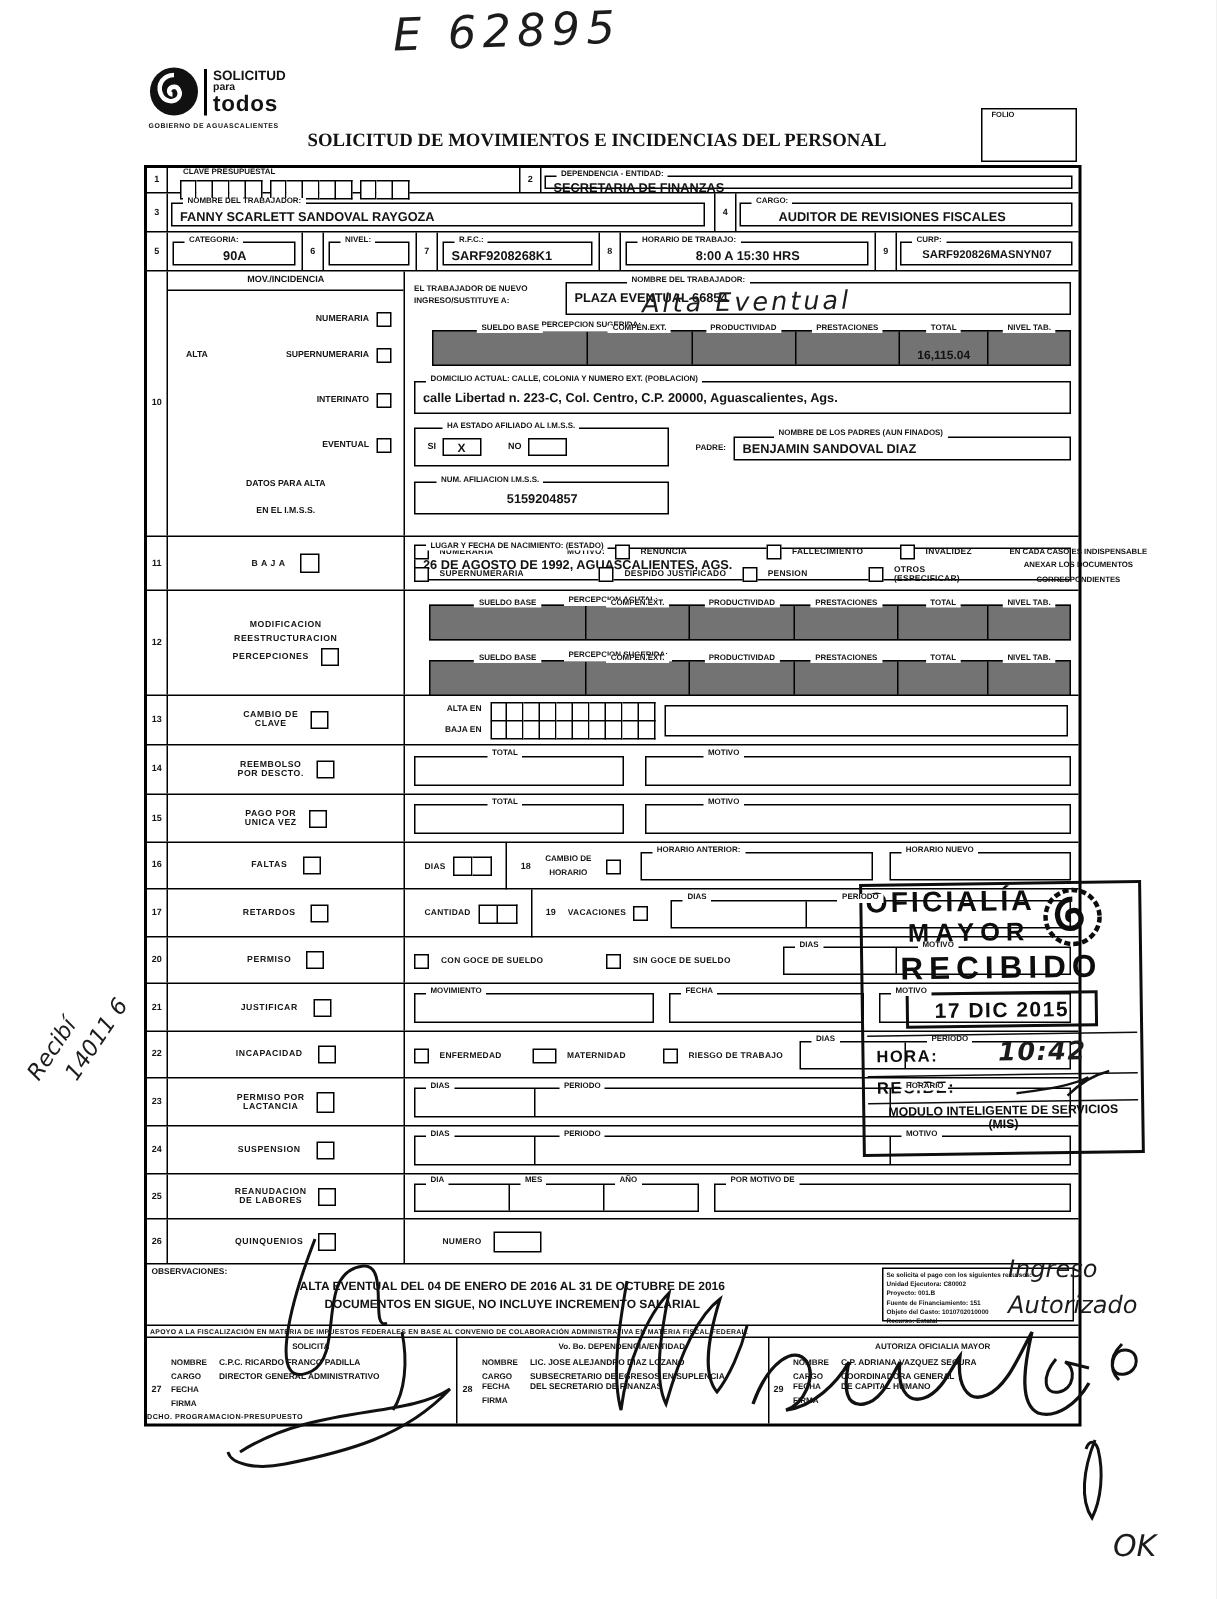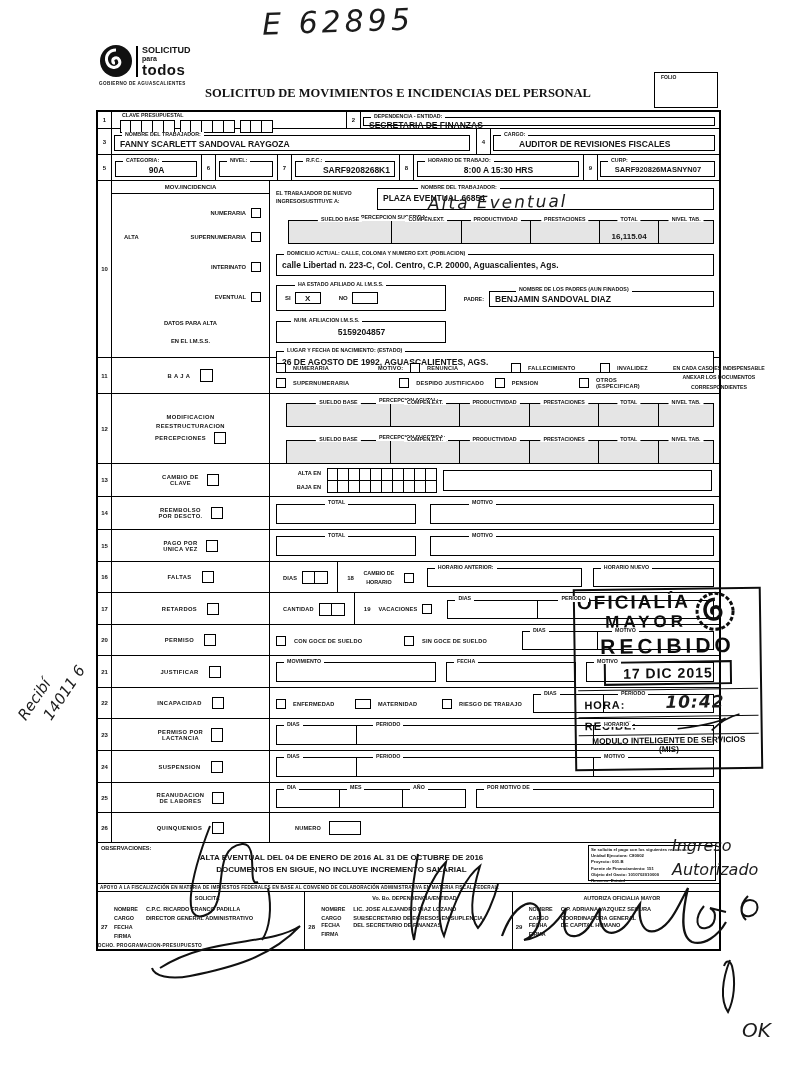--- a/index.html
+++ b/index.html
@@ -41,21 +41,21 @@
   .olabel { font-size:5.6px; font-weight:bold; margin-left:3px; letter-spacing:0.2px; }
   .seclabel { font-size:5.8px; font-weight:bold; letter-spacing:0.4px; text-align:center; }
 
   
   .grid { display:flex; align-items:center; }
   .gcell { width:11px; height:13px; border:1.1px solid #000; border-left:none; background:#fff; }
   .gcell.first { border-left:1.1px solid #000; }
   .ggap { width:5px; }
 
   
-  .ptable { display:flex; border:1.3px solid #000; height:24px; position:relative; background:#e5e5e5; }
+  .ptable { display:flex; border:1.3px solid #000; height:24px; position:relative; background:#737373; }
   .pc { position:relative; border-right:1.2px solid #000; display:flex; align-items:flex-end; justify-content:center; }
   .pc:last-child { border-right:none; }
   .pc .flabel { left:50%; transform:translateX(-50%); }
   .pval { font-size:8px; font-weight:bold; padding-bottom:2px; }
 
   
   .s10-left { display:flex; flex-direction:column; font-size:5.8px; font-weight:bold; }
   .s10-head { border-bottom:1.2px solid #000; text-align:center; padding:3px 0; font-size:6px; }
   .s10-item { display:flex; align-items:center; justify-content:flex-end; padding:0 8px 0 0; gap:5px; }
   .s10-item .t { text-align:right; }
@@ -180,21 +180,21 @@
       <div style="width:62px;border-right:1.2px solid #000;position:relative;">
         <div class="fbox" style="position:absolute;left:3px;right:4px;top:6px;bottom:3px;">
           <span class="flabel">NIVEL:</span>
           <div class="fval"></div>
         </div>
       </div>
       <div class="ncell">7</div>
       <div style="width:108px;border-right:1.2px solid #000;position:relative;">
         <div class="fbox" style="position:absolute;left:3px;right:4px;top:6px;bottom:3px;">
           <span class="flabel">R.F.C.:</span>
-          <div class="fval" style="padding-top:3px;text-align:right;">SARF9208268K1</div>
+          <div class="fval" style="padding-top:3px;text-align:left;">SARF9208268K1</div>
         </div>
       </div>
       <div class="ncell">8</div>
       <div style="width:170px;border-right:1.2px solid #000;position:relative;">
         <div class="fbox" style="position:absolute;left:3px;right:4px;top:6px;bottom:3px;">
           <span class="flabel">HORARIO DE TRABAJO:</span>
           <div class="fval" style="padding-top:3px;text-align:center;">8:00 A 15:30 HRS</div>
         </div>
       </div>
       <div class="ncell">9</div>
@@ -299,21 +299,21 @@
               <div style="display:flex;align-items:center;gap:5px;margin-top:6px;">
                 <span style="font-size:5.4px;font-weight:bold;width:28px;text-align:right;">PADRE:</span>
                 <div class="fbox" style="flex:1;height:16px;">
                     <div class="fval" style="padding-top:2px;">BENJAMIN SANDOVAL DIAZ</div>
                   </div>
               </div>
             </div>
           </div>
         </div>
 
-        <div class="fbox" style="height:22px;margin-top:8px;">
+        <div class="fbox" style="height:22px;margin-top:22px;">
           <span class="flabel">LUGAR Y FECHA DE NACIMIENTO: (ESTADO)</span>
           <div class="fval" style="padding-top:5px;">26 DE AGOSTO DE 1992, AGUASCALIENTES, AGS.</div>
         </div>
       </div>
     </div>
 
     <div class="row" style="height:36px;">
       <div class="ncell">11</div>
       <div class="scell" style="display:flex;align-items:center;justify-content:center;gap:10px;">
         <span class="seclabel">B A J A</span>

